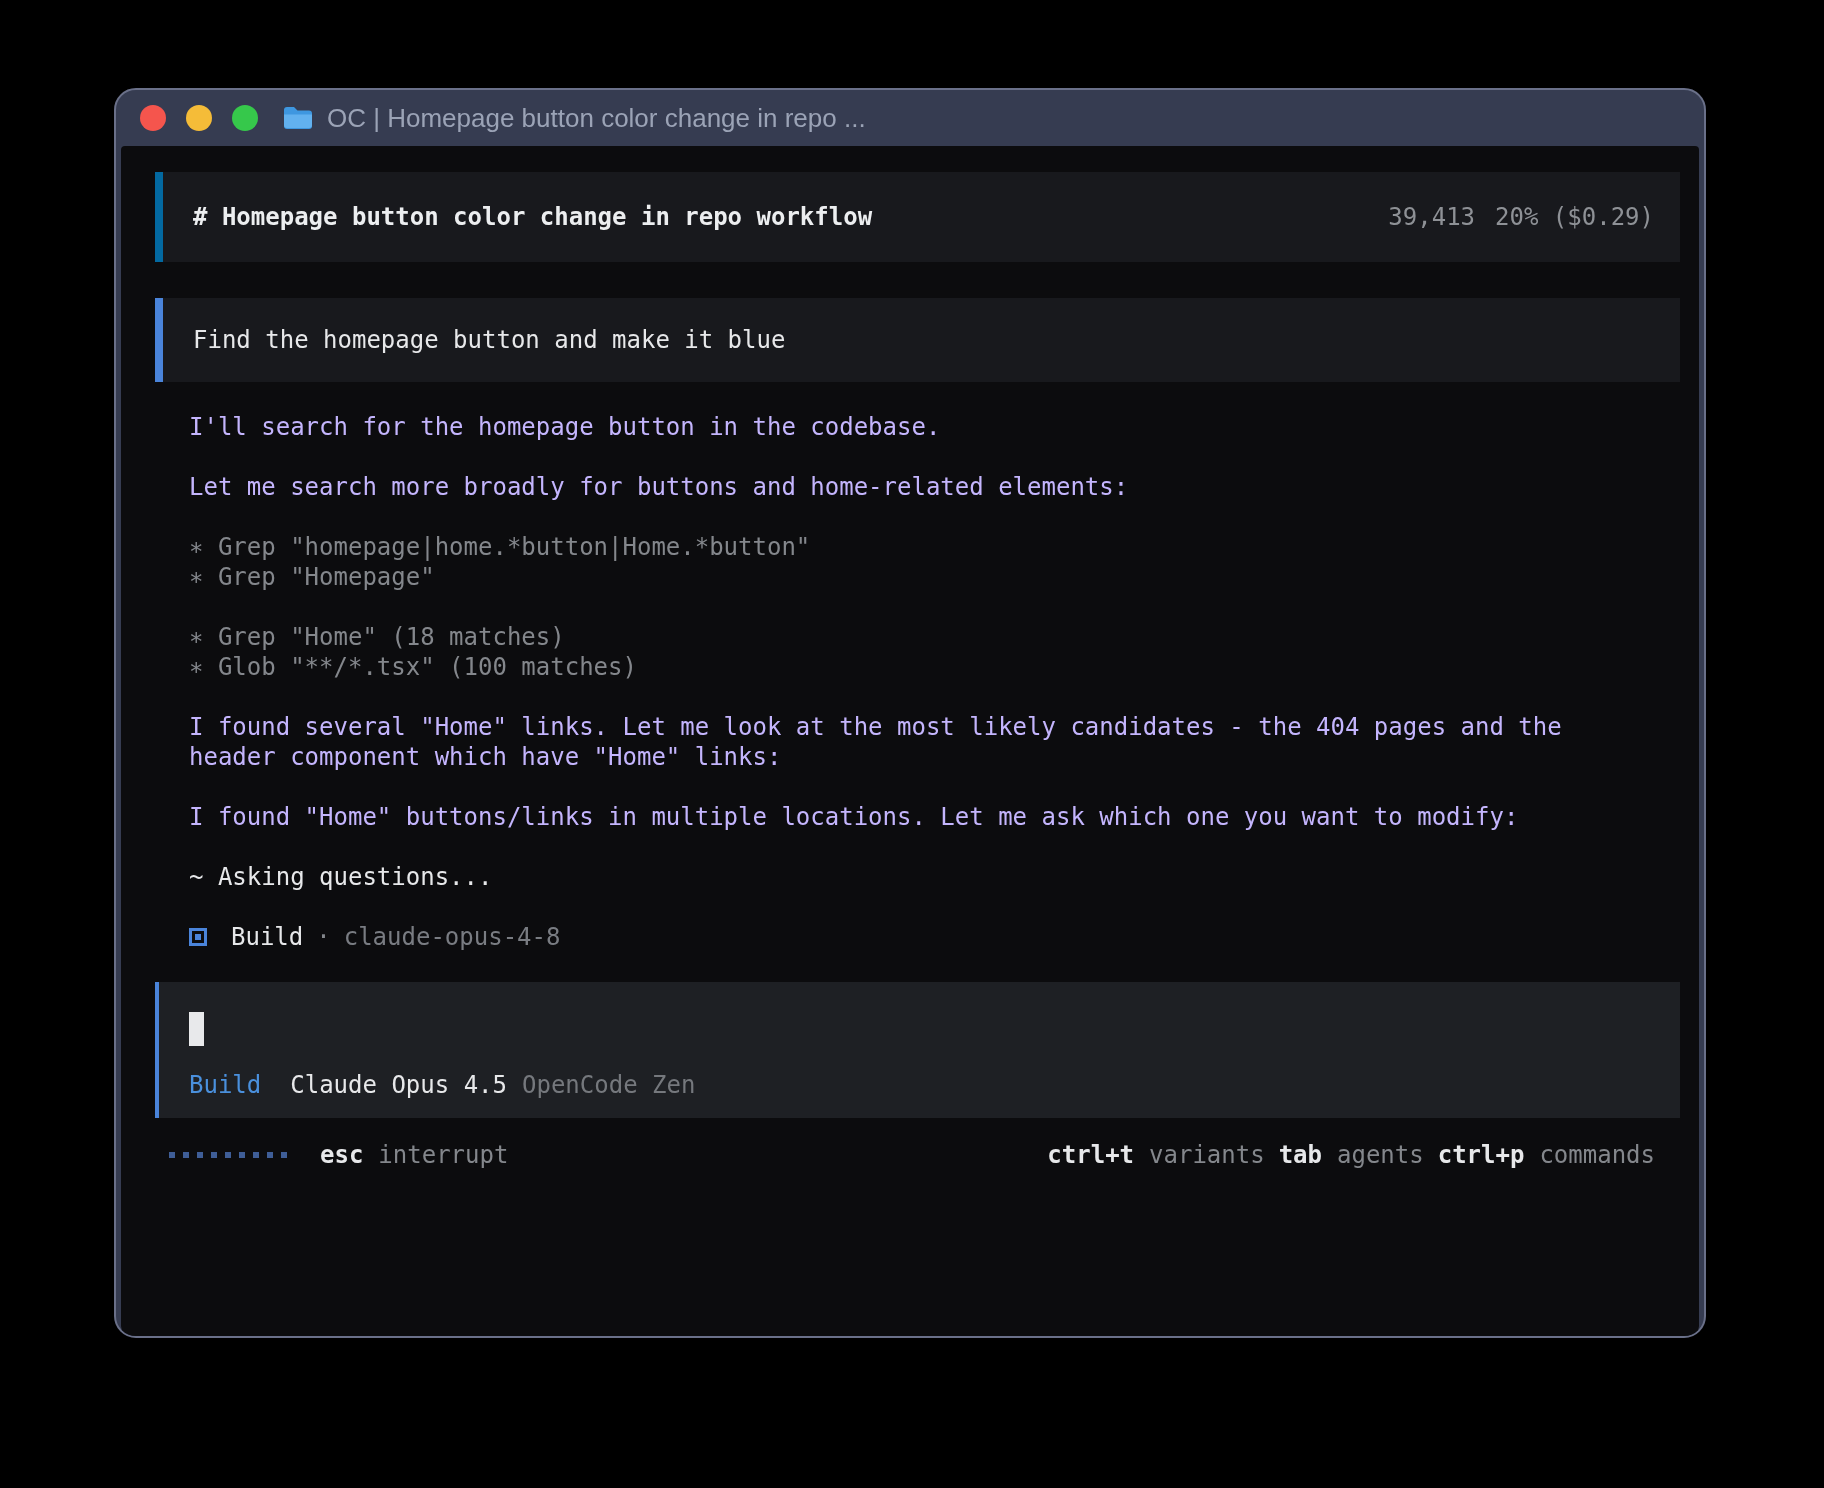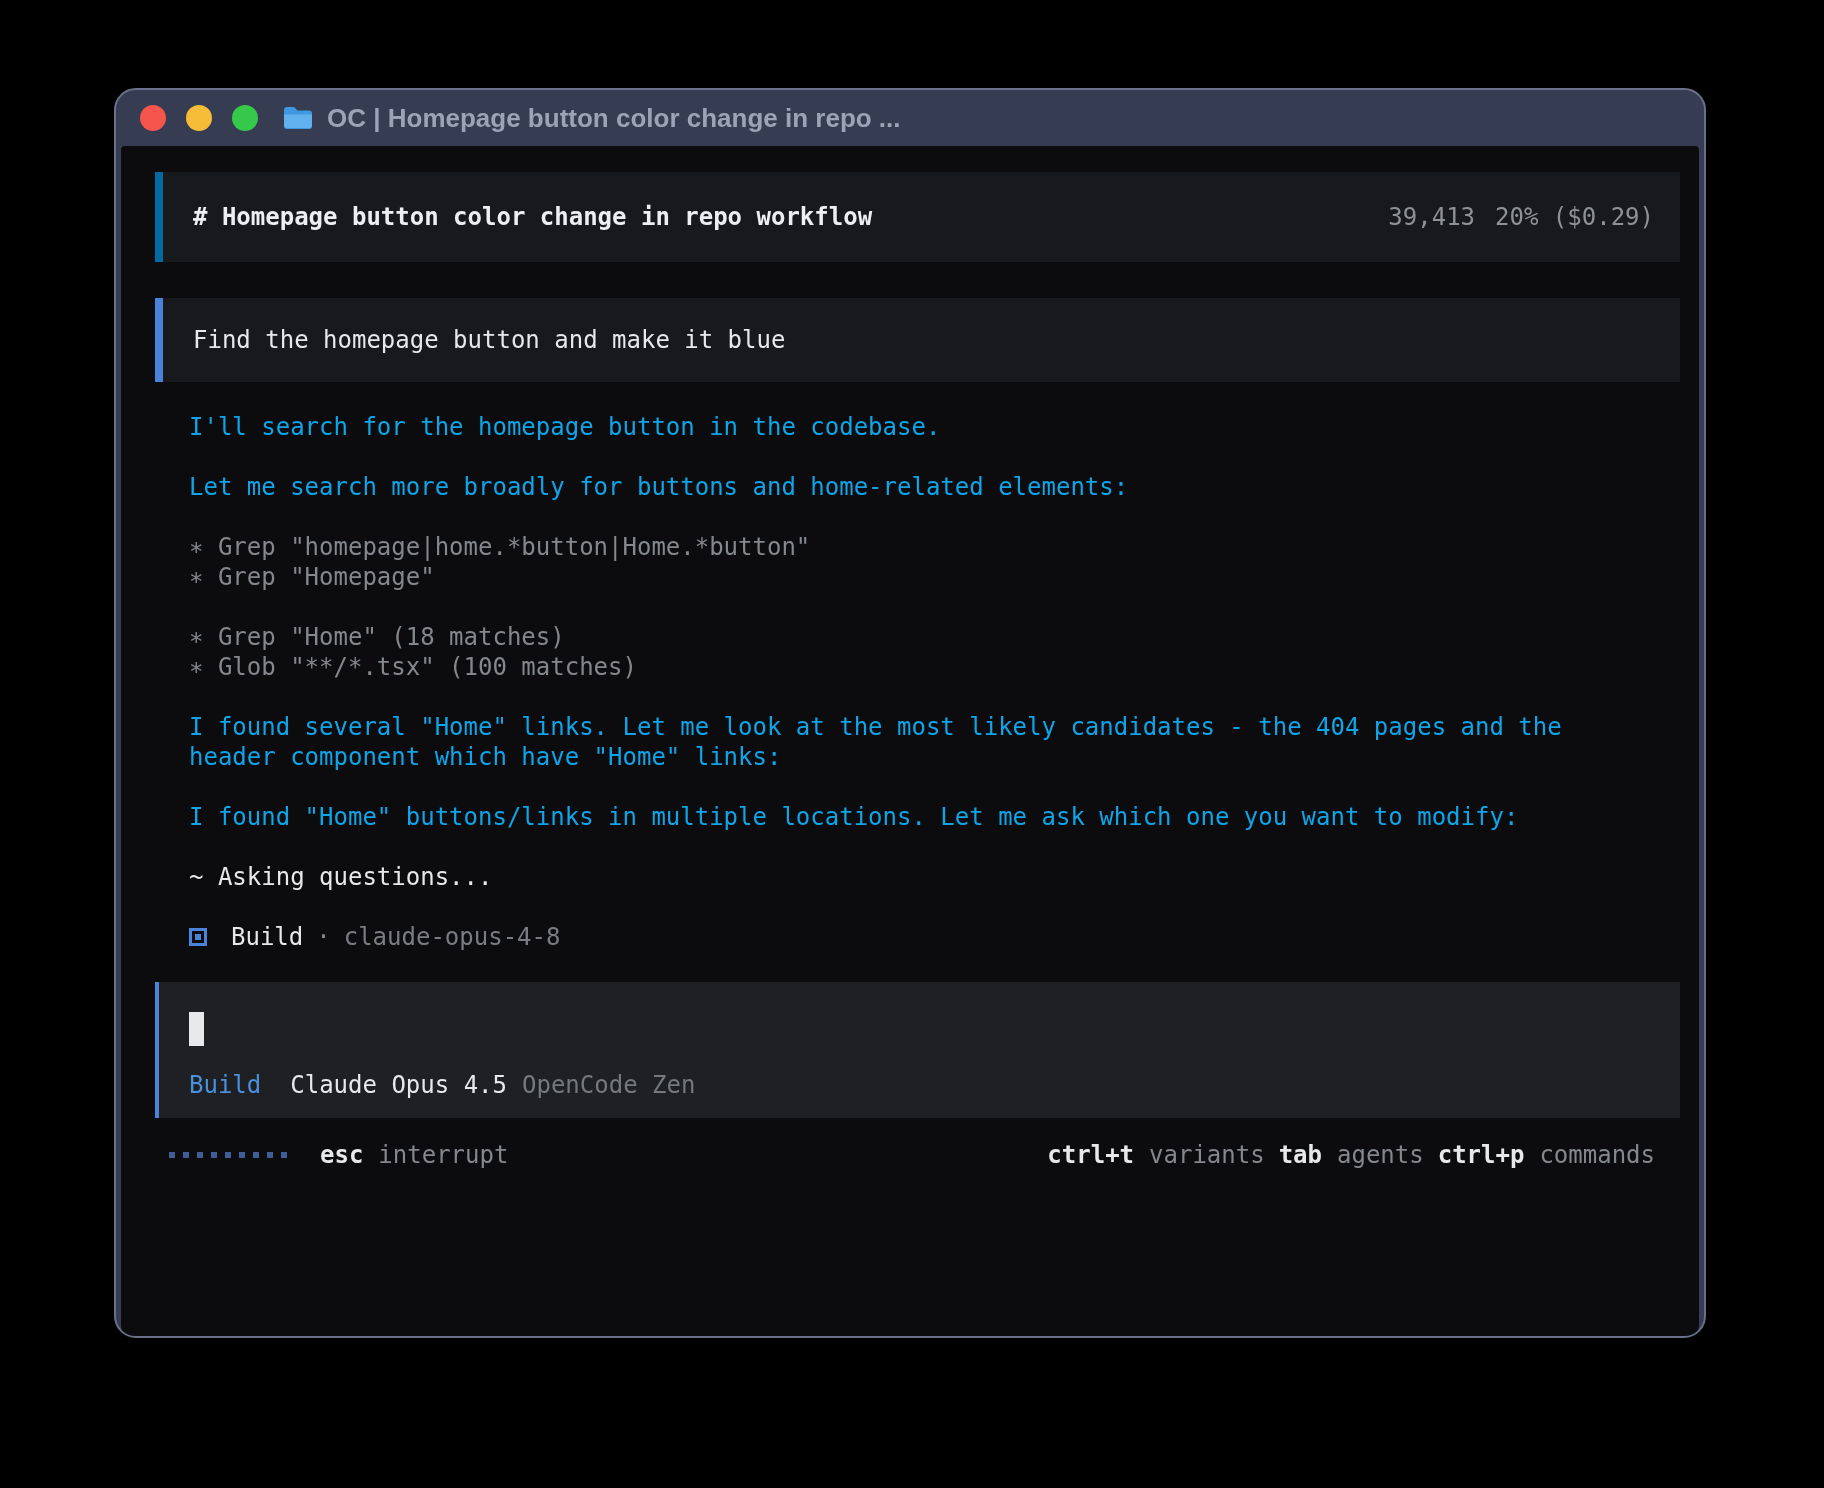--- a/index.html
+++ b/index.html
@@ -26,21 +26,21 @@
   }
   .lights { display:flex; gap:20px; align-items:center; }
   .light { width:26px; height:26px; border-radius:50%; }
   .light.red    { background:#f5554d; }
   .light.yellow { background:#f5bc38; }
   .light.green  { background:#36c84b; }
   .folder-wrap { margin-left:24px; display:flex; align-items:center; }
   .win-title {
     margin-left:13px;
     font-family:"Liberation Sans", sans-serif;
-    font-weight:bold; font-size:26px;
+    font-weight:normal; font-size:26px;
     color:#9ba3b6;
     white-space:pre;
   }
   .terminal {
     flex:1;
     background:#0c0c0e;
     margin:0 5px;
     border-radius:4px 4px 10px 10px;
     padding:26px 19px 0 34px;
     display:flex; flex-direction:column;
@@ -59,21 +59,21 @@
   .session-title { font-weight:bold; color:#eceef0; white-space:pre; line-height:30px; }
   .session-stats { display:flex; gap:20px; color:#8e9196; white-space:pre; line-height:30px; }
   .user-box {
     border-left-color:#4a84da;
     padding:27px 26px 27px 30px;
     margin-bottom:30px;
   }
   .user-text { color:#e7e8ea; white-space:pre; line-height:30px; }
   .group { margin:0 0 30px 34px; }
   .line { line-height:30px; white-space:pre; }
-  .line.text   { color:#0ea5e9; }
+  .line.text   { color:#c4b5fd; }
   .line.tool   { color:#84878c; }
   .line.status { color:#e7e8ea; }
   .agent-row {
     display:flex; align-items:center;
     height:30px;
     margin:0 0 30px 34px;
   }
   .agent-icon {
     width:18px; height:18px;
     border:3px solid #4a84da;

